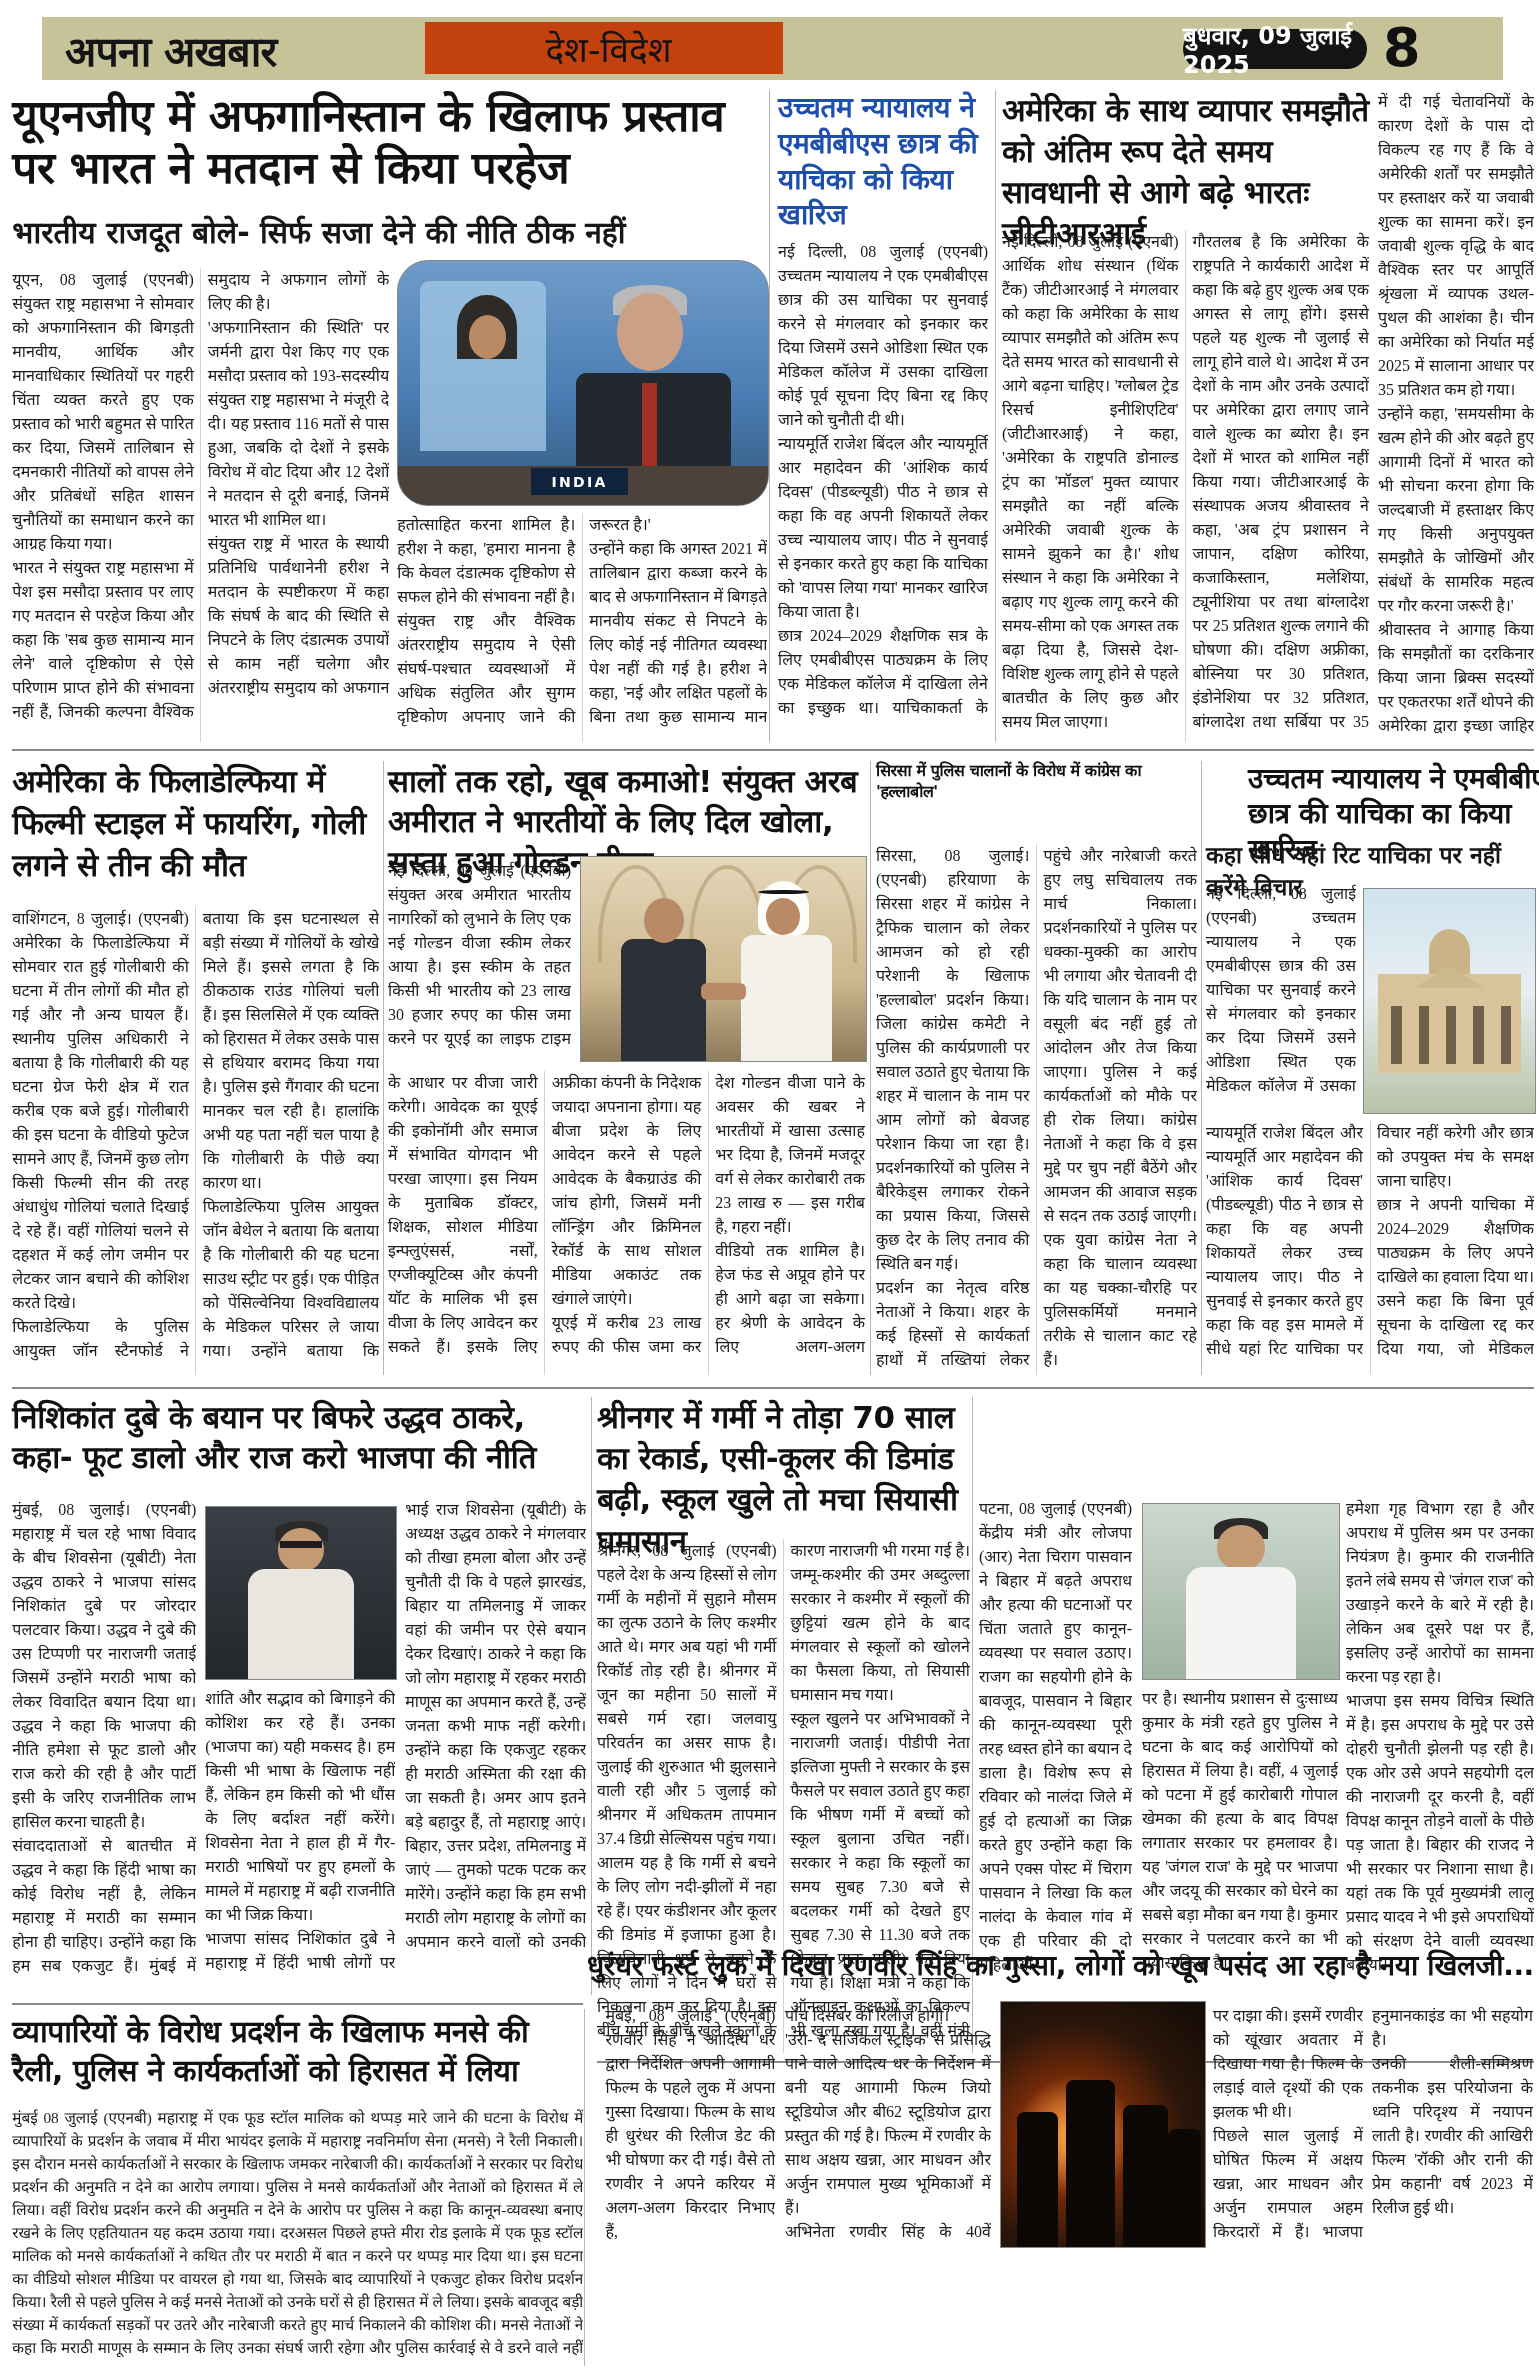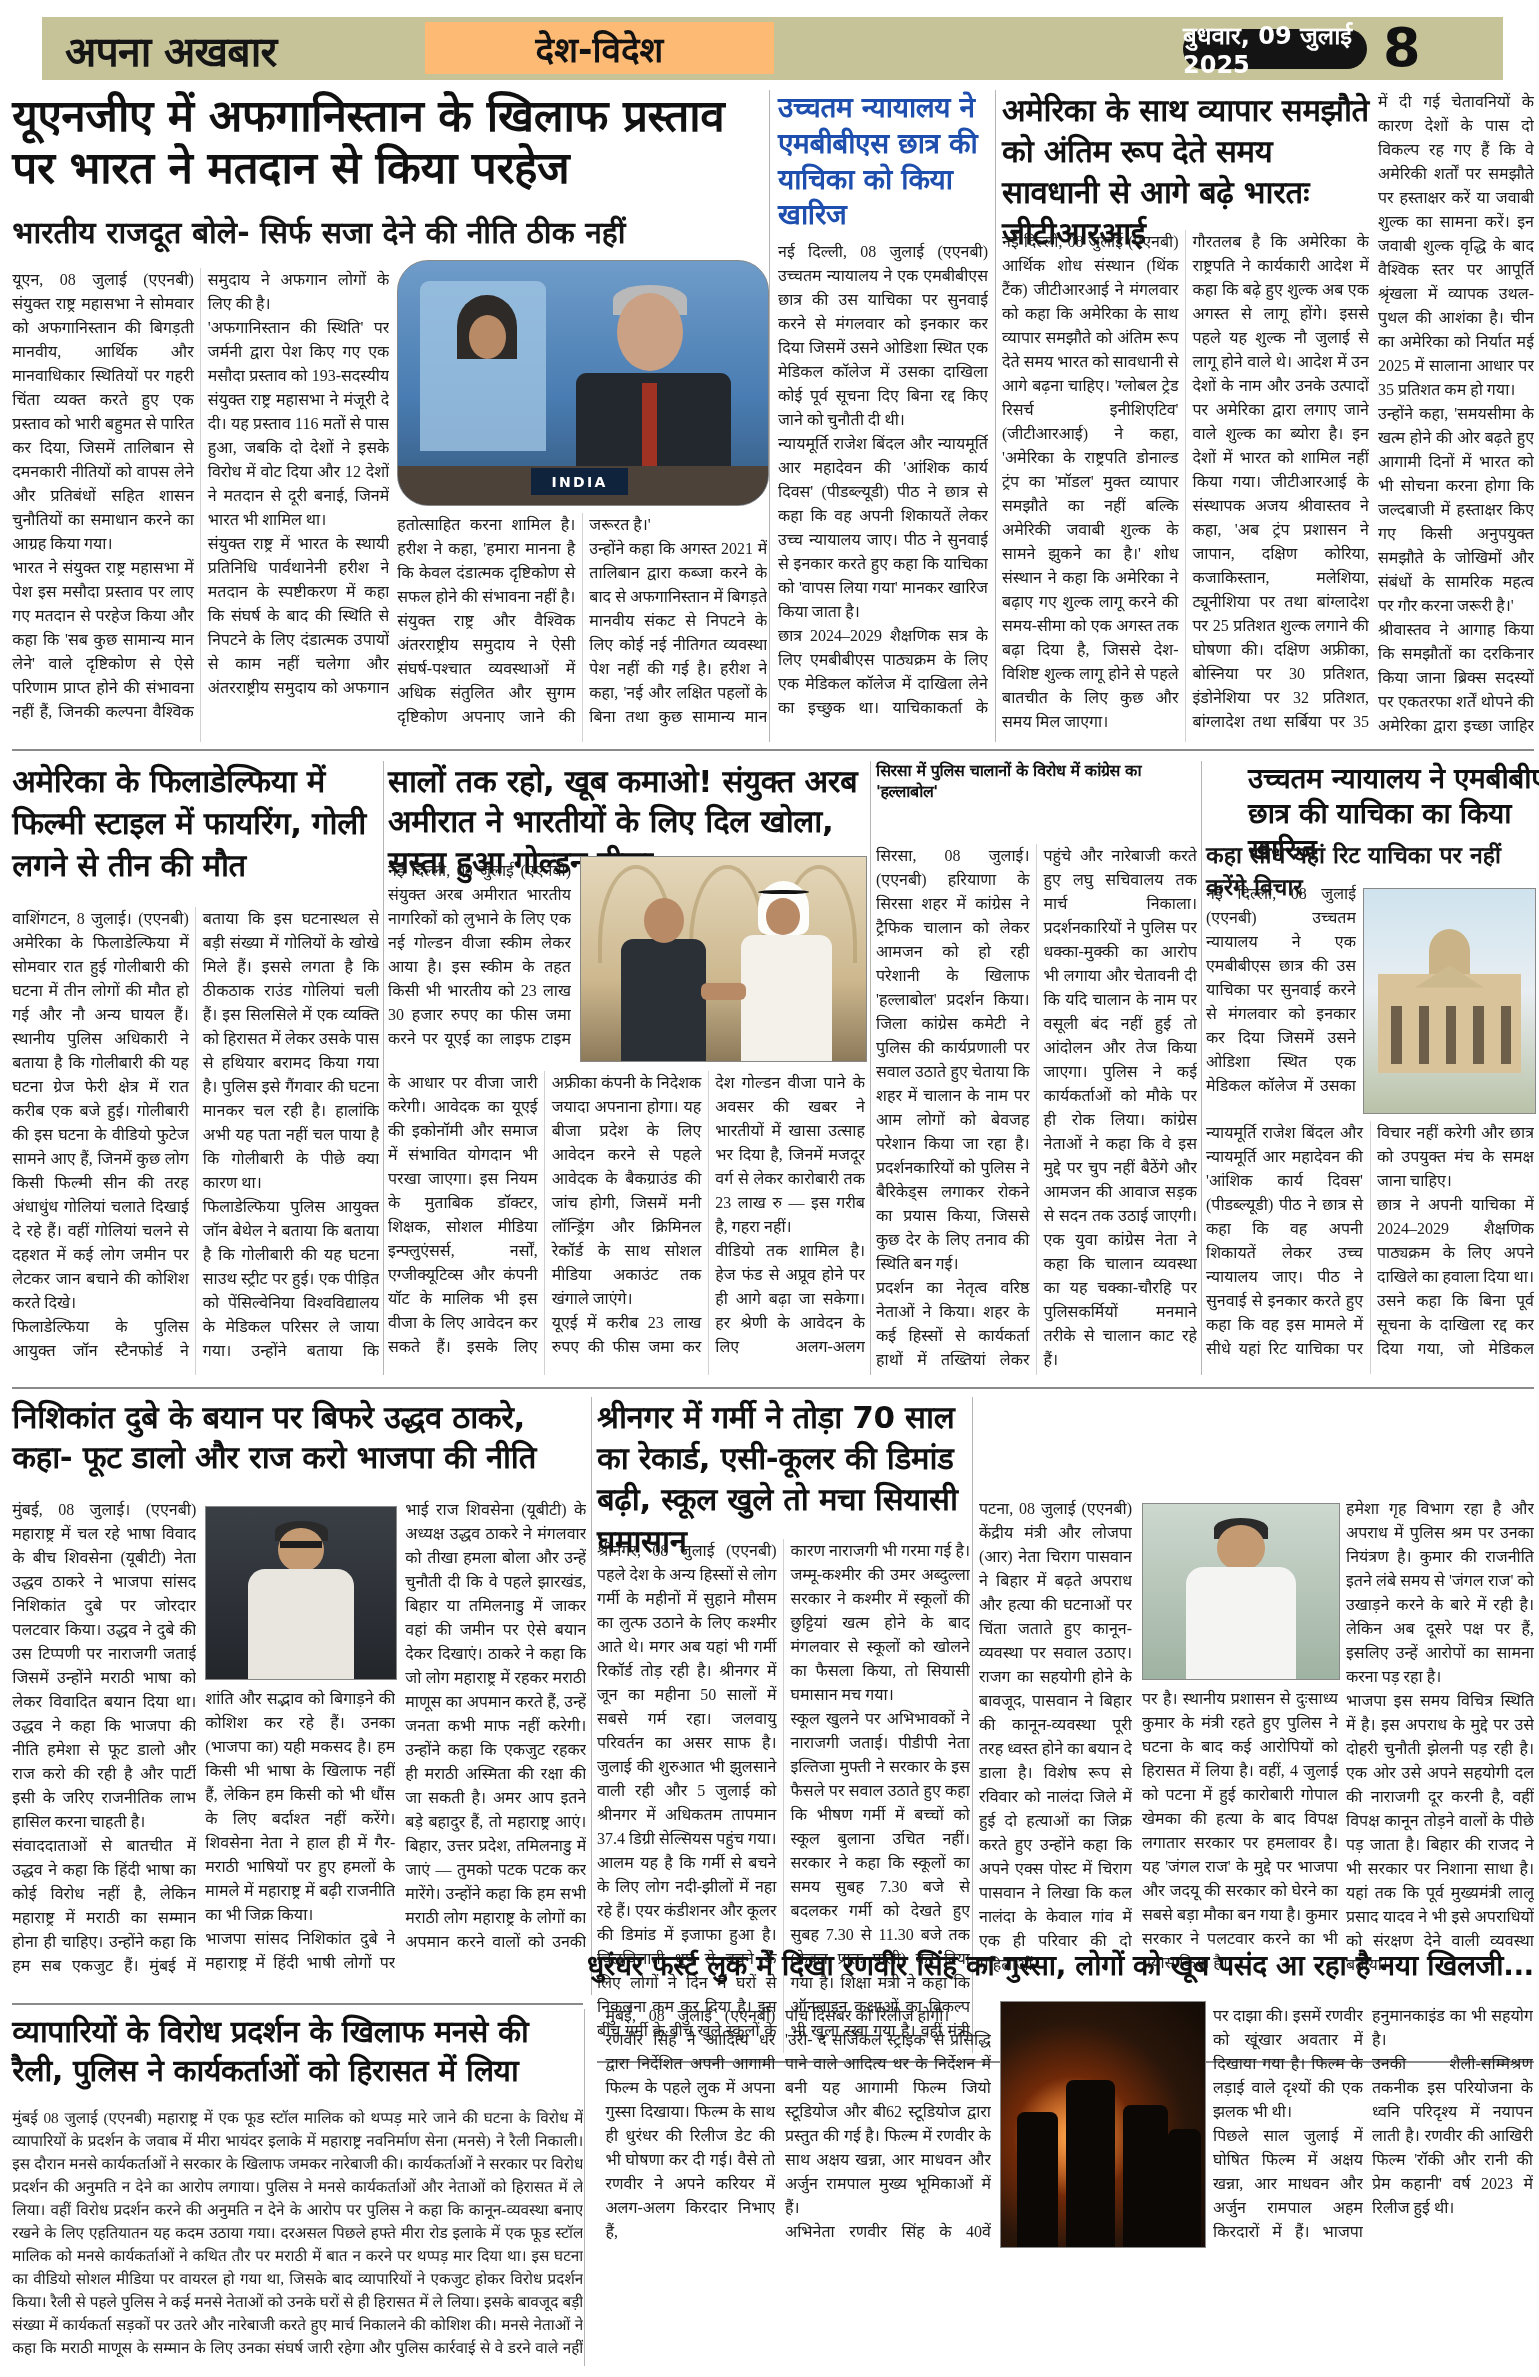--- a/index.html
+++ b/index.html
@@ -12,23 +12,23 @@
   .sub{font-family:"DejaVu Sans","Liberation Sans",sans-serif;font-weight:700;color:#161616;position:absolute;}
   .body{position:absolute;font-size:16px;line-height:24px;text-align:justify;
         white-space:pre-line;overflow:hidden;column-gap:14px;column-rule:0.8px solid #d2d2d2;
         column-fill:auto;}
   .vrule{position:absolute;width:0.8px;background:#b5b5b5;}
   .hrule{position:absolute;height:1.5px;background:#8a8a8a;}
   
   .masthead{position:absolute;left:42px;top:17px;width:1461px;height:63px;background:#c6c399;}
   .paper-name{position:absolute;left:23px;top:4.6px;font-size:41px;font-weight:800;
       font-family:"DejaVu Sans","Liberation Sans",sans-serif;color:#151515;letter-spacing:-0.8px;}
-  .section-box{position:absolute;left:383px;top:5.4px;width:349px;height:52px;background:#fdba74;
-      display:flex;align-items:center;justify-content:center;font-size:35px;font-weight:700;
-      font-family:"DejaVu Sans","Liberation Sans",sans-serif;color:#121212;}
+  .section-box{position:absolute;left:383px;top:5.4px;width:349px;height:52px;background:#c2410c;
+      display:flex;align-items:center;justify-content:center;font-size:35px;font-weight:400;
+      font-family:"DejaVu Sans","Liberation Sans",sans-serif;color:#121212;padding-left:9px;}
   .date-pill{position:absolute;left:1141px;top:11.5px;width:184px;height:40px;background:#141414;
       border-radius:21.5px;display:flex;align-items:center;justify-content:center;color:#fff;
       font-size:24px;font-weight:700;font-family:"DejaVu Sans","Liberation Sans",sans-serif;}
   .page-num{position:absolute;left:1341px;top:-1.5px;font-size:54px;font-weight:800;
       font-family:"DejaVu Sans","Liberation Sans",sans-serif;color:#111;}
   
   .photo{position:absolute;overflow:hidden;border:0.8px solid #888;}
   .ph-un{background:linear-gradient(180deg,#6f9cc9 0%,#4a7db3 55%,#35597f 100%);}
   .ph-un .chair{position:absolute;left:6%;top:8%;width:34%;height:70%;background:#9fc4e2;border-radius:9.2px 9.2px 0 0;opacity:.8;}
   .ph-un .head{position:absolute;border-radius:50%;background:#caa184;}

